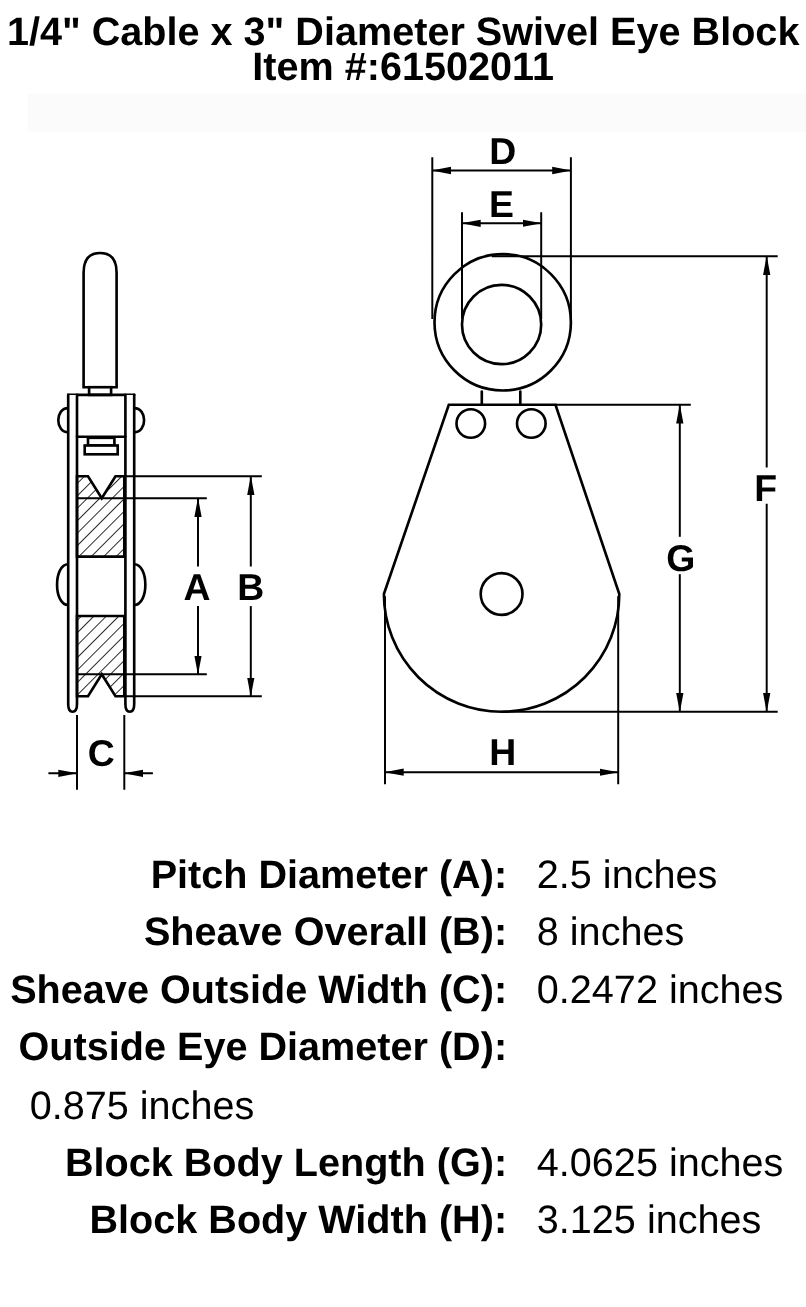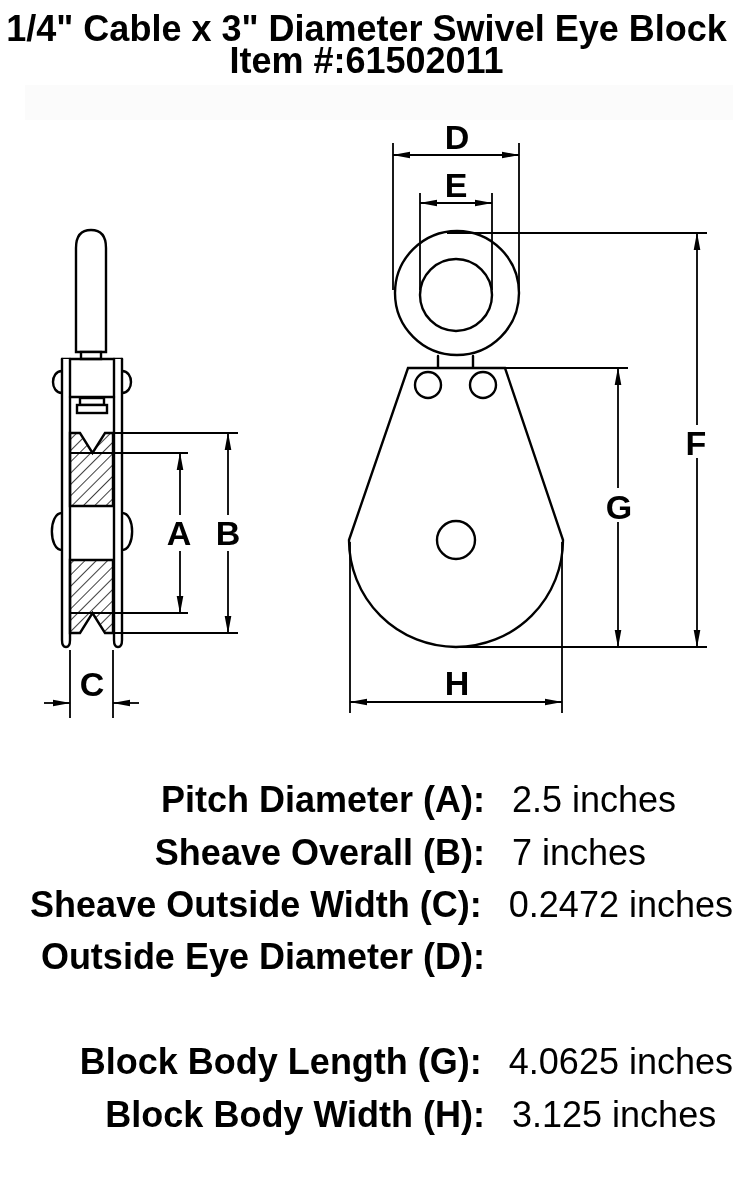--- a/index.html
+++ b/index.html
@@ -6,21 +6,21 @@
   body{
     width:733px;height:1188px;position:relative;background:#ffffff;
     font-family:"Liberation Sans",sans-serif;color:#000;overflow:hidden;
   }
   .title{position:absolute;left:0;width:733px;text-align:center;font-weight:bold;
     font-size:36px;line-height:1.14;white-space:nowrap;}
   .title.line1{top:8px;}
   .title.line2{top:40px;}
   .diagram-svg{position:absolute;top:85px;left:0;}
   .specs{position:absolute;top:774px;left:0;width:733px;}
-  .spec-row{display:flex;align-items:center;height:52.4px;margin-left:24px;}
+  .spec-row{display:flex;height:52.4px;}
   .spec-label{width:461px;text-align:right;font-weight:bold;font-size:36px;white-space:nowrap;}
   .spec-value{margin-left:27px;font-size:36px;white-space:nowrap;}
 </style>
 </head>
 <body>
 
 <div class="title line1">1/4" Cable x 3" Diameter Swivel Eye Block</div>
 <div class="title line2">Item #:61502011</div>
 
 <svg class="diagram-svg" width="733" height="678" viewBox="0 85 733 678" xmlns="http://www.w3.org/2000/svg">
@@ -121,30 +121,31 @@
   </g>
 </svg>
 
 <div class="specs">
   <div class="spec-row">
     <div class="spec-label">Pitch Diameter (A):</div>
     <div class="spec-value">2.5 inches</div>
   </div>
   <div class="spec-row">
     <div class="spec-label">Sheave Overall (B):</div>
-    <div class="spec-value">7 inches</div>
+    <div class="spec-value">8 inches</div>
   </div>
   <div class="spec-row">
     <div class="spec-label">Sheave Outside Width (C):</div>
     <div class="spec-value">0.2472 inches</div>
   </div>
   <div class="spec-row">
     <div class="spec-label">Outside Eye Diameter (D):</div>
   </div>
   <div class="spec-row">
+    <div class="spec-value">0.875 inches</div>
   </div>
   <div class="spec-row">
     <div class="spec-label">Block Body Length (G):</div>
     <div class="spec-value">4.0625 inches</div>
   </div>
   <div class="spec-row">
     <div class="spec-label">Block Body Width (H):</div>
     <div class="spec-value">3.125 inches</div>
   </div>
 </div>

